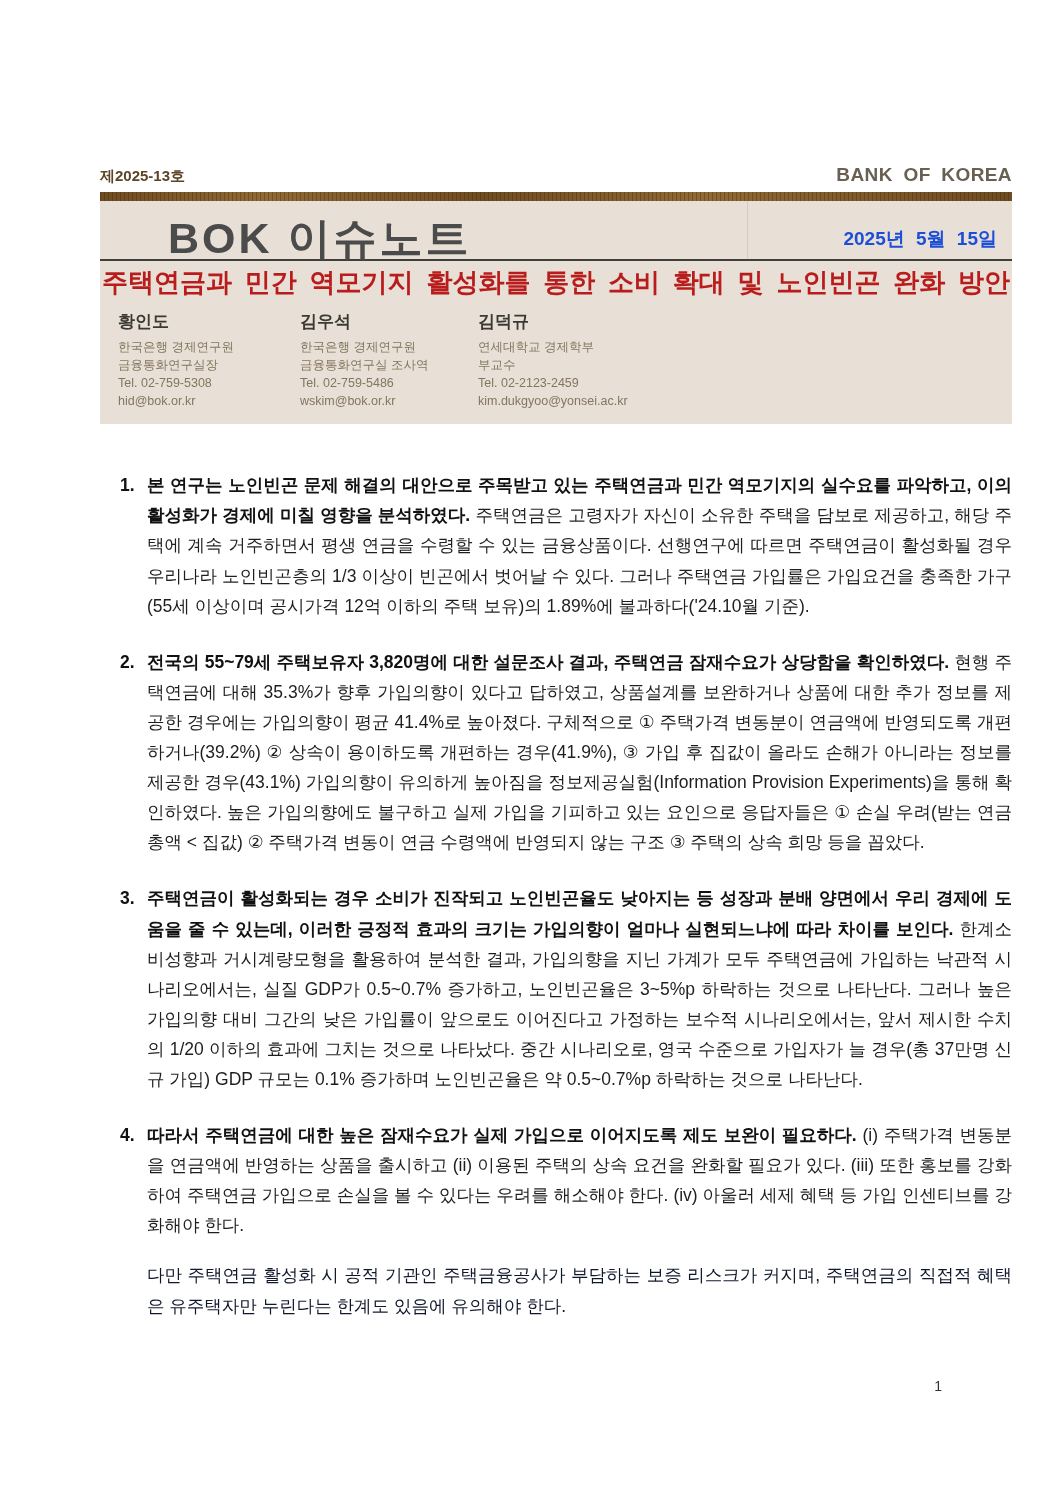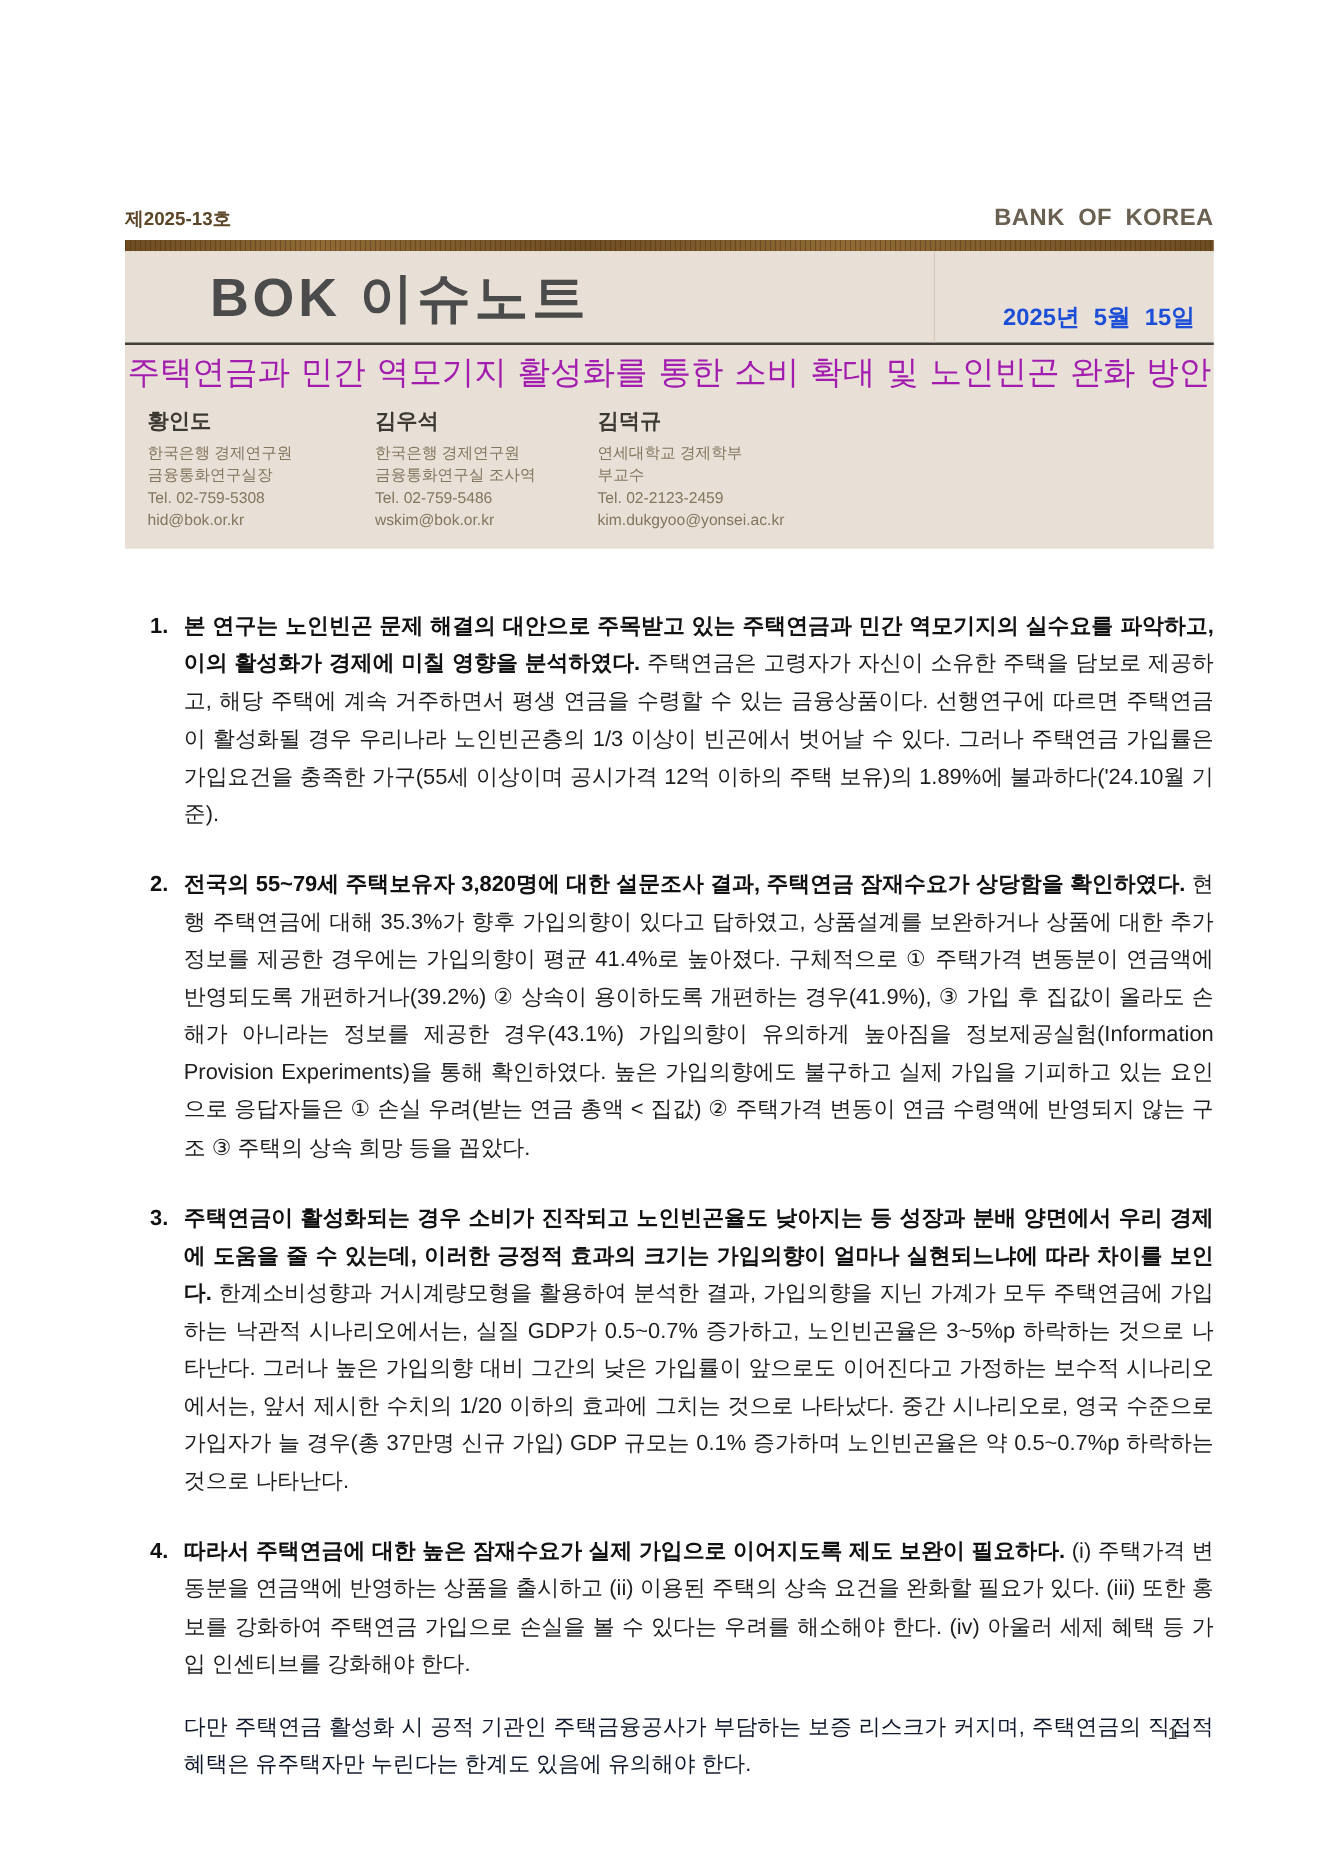--- a/index.html
+++ b/index.html
@@ -4,51 +4,51 @@
 <style>
   * { margin:0; padding:0; box-sizing:border-box; }
   html,body { background:#ffffff; }
   body {
     width:1058px; height:1495px;
     font-family:"Liberation Sans","DejaVu Sans",sans-serif;
     position:relative; overflow:hidden;
   }
   .page {
     position:absolute; inset:0;
-    padding:126px 87px 0 100px;
+    padding:126px 46px 0 100px;
   }
   
   .masthead { display:flex; justify-content:space-between; align-items:baseline; }
   .issue-no { font-size:15px; font-weight:bold; color:#5b4526; }
   .bank-name { font-size:19px; font-weight:bold; color:#696052; word-spacing:5px; letter-spacing:0.4px;margin-top:38px; }
   
   .band {
     margin-top:6px; height:9px;
     background:
       repeating-linear-gradient(90deg, rgba(60,35,10,.35) 0 1px, rgba(255,255,255,0) 1px 4px),
       linear-gradient(90deg,#6e4c22 0%,#8f6a35 18%,#6f4d23 42%,#8f6a35 66%,#6e4c22 100%);
   }
   
   .header-block { background:#e8e0d6; }
-  .band-top { position:relative; height:73px; }
+  .band-top { position:relative; height:58px; }
   .bok-title {
     position:absolute; left:68px; top:9px;
     font-size:43px; font-weight:bold; color:#4b4b4b; letter-spacing:3px;
   }
   .header-vdiv { position:absolute; left:647px; top:0; width:1px; height:100%; background:#d6ccbe; }
   .header-date {
     position:absolute; right:15px; bottom:7px;
     font-size:19px; font-weight:bold; color:#1d4ed8; word-spacing:6px;
   }
   .doc-title-row {
     border-top:2px solid #413f3b;
     padding:5px 2px 7px 2px;
   }
   .doc-title {
-    font-size:26px; font-weight:normal; color:#a21caf;
+    font-size:26px; font-weight:bold; color:#b91c1c;
     text-align:justify; text-align-last:justify; word-break:keep-all;
     line-height:1.3;
   }
   
   .authors {
     display:grid; grid-template-columns:182px 178px 180px 1fr;
     padding:3px 0 14px 18px;
   }
   .author-name { font-size:17px; font-weight:bold; color:#3c3934; margin-bottom:5px; }
   .author-detail { font-size:12.5px; color:#84755f; line-height:1.45; }

